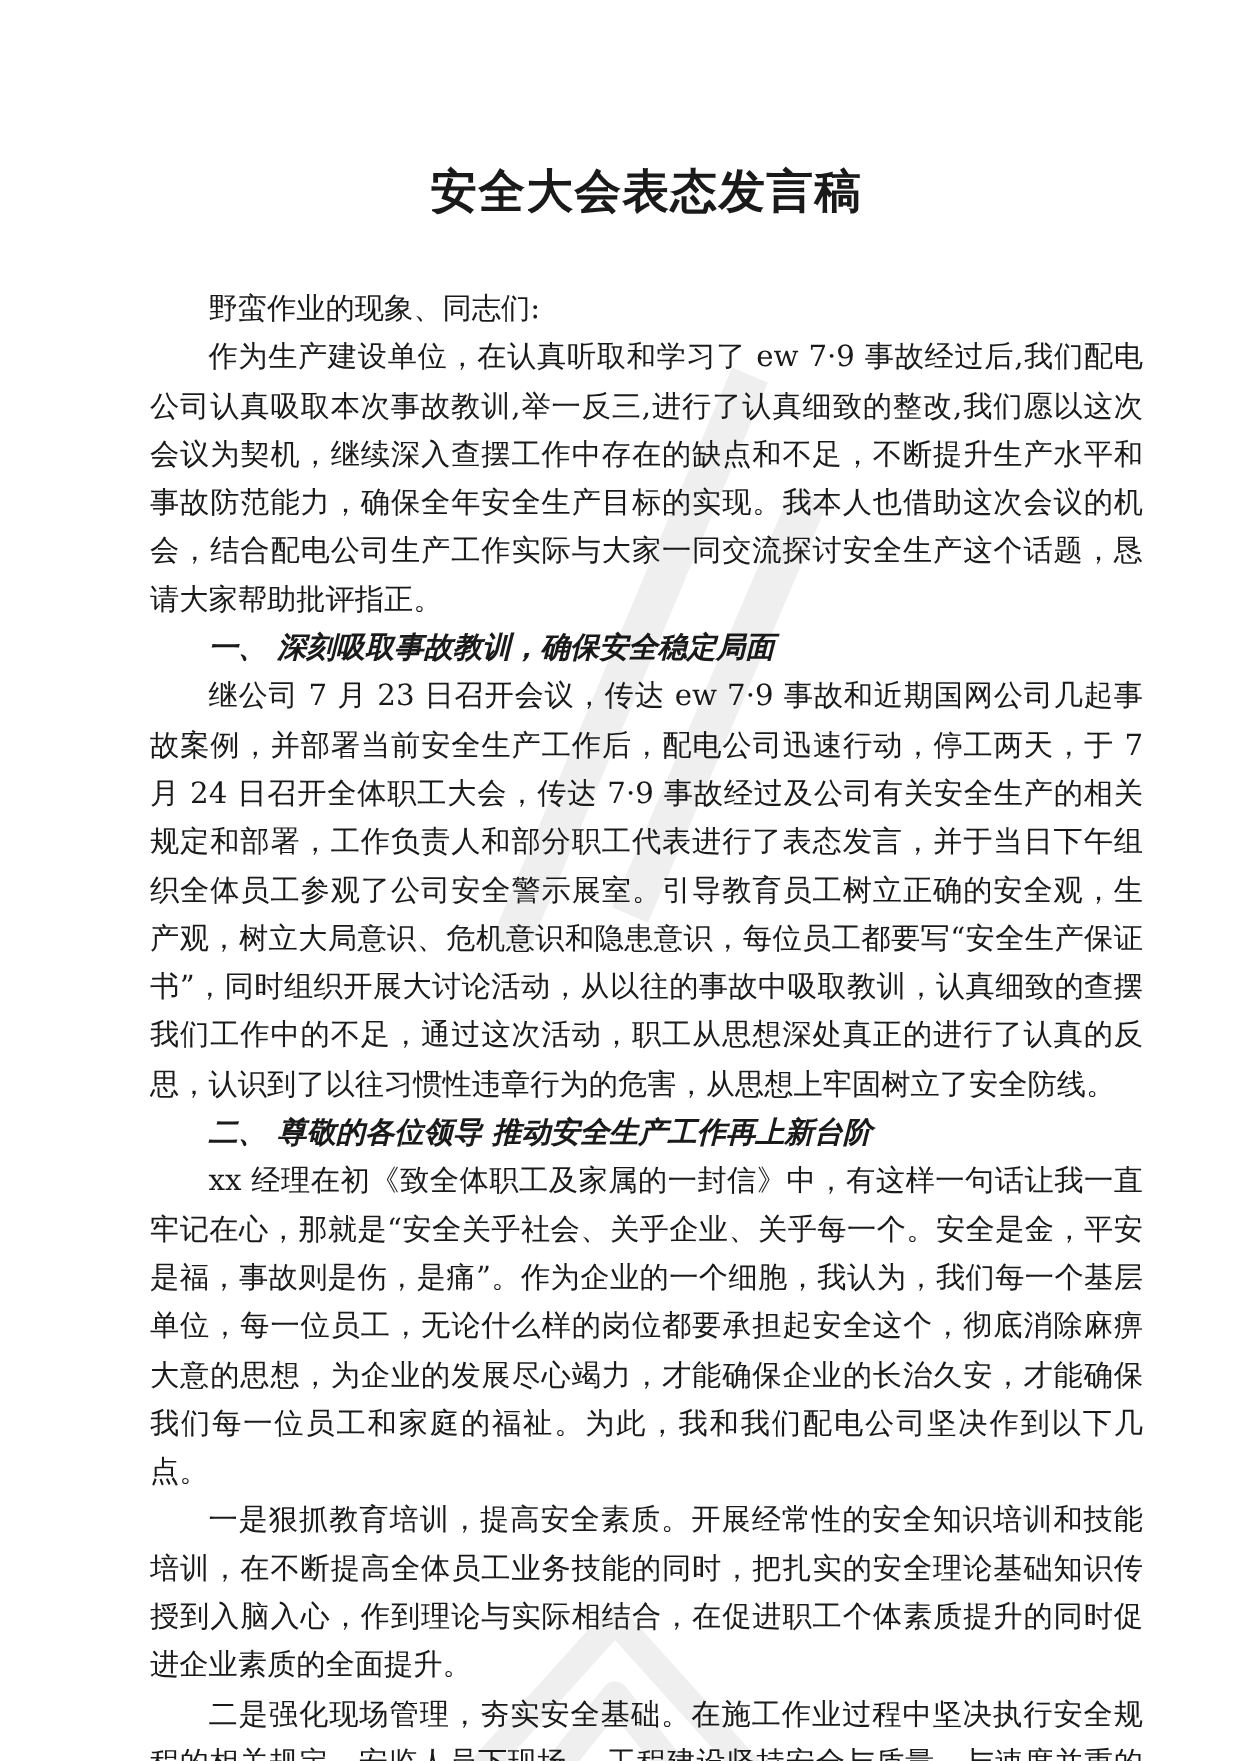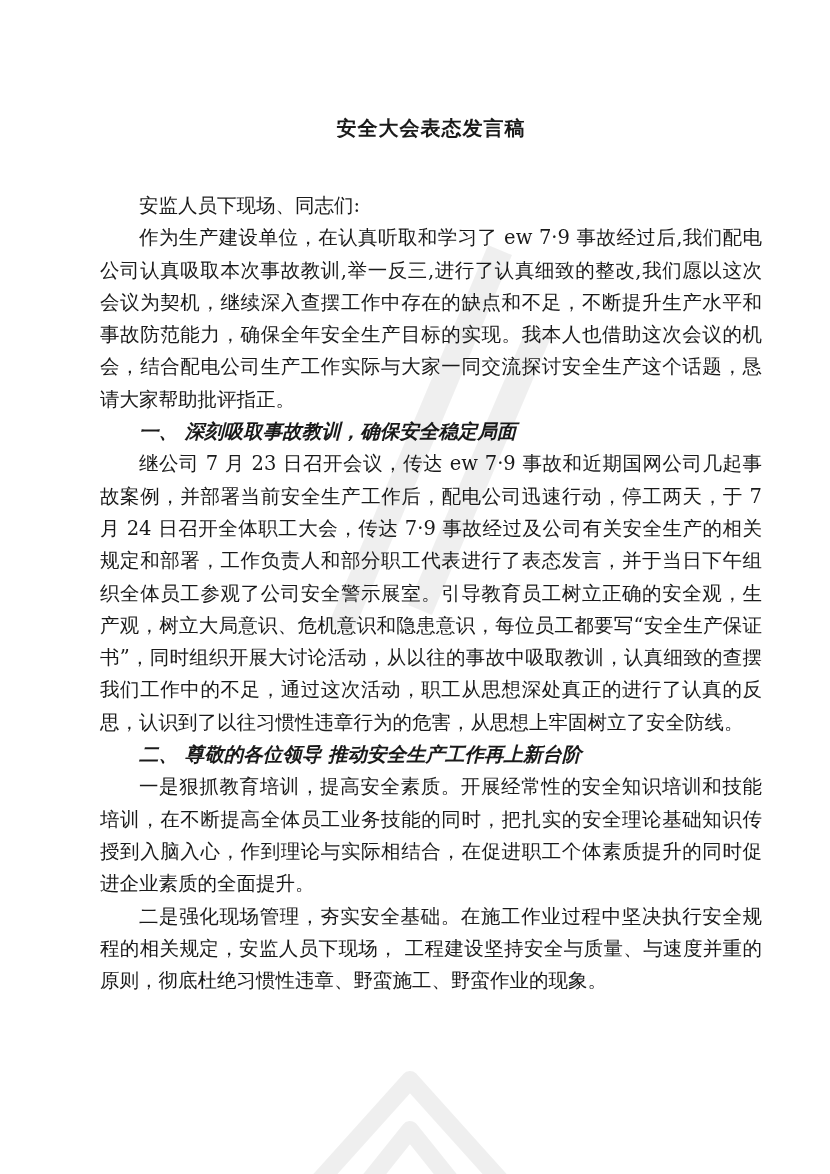--- a/index.html
+++ b/index.html
@@ -20,21 +20,21 @@
       left: 100px;
       top: 0;
       width: 662px;
     }
     .title {
       position: absolute;
       top: 108px;
       left: 0;
       width: 662px;
       text-align: center;
-      font-size: 20px;
+      font-size: 31px;
       font-weight: bold;
       letter-spacing: 1px;
       line-height: 40px;
       margin: 0;
     }
     .body {
       position: absolute;
       top: 190px;
       left: 0;
       width: 662px;
@@ -59,25 +59,26 @@
       opacity: 0.06;
     }
   </style>
 </head>
 <body>
 
 <div class="page">
   <h1 class="title">安全大会表态发言稿</h1>
 
   <div class="body">
-    <p class="salutation">安监人员下现场、同志们:</p>
+    <p class="salutation">野蛮作业的现象、同志们:</p>
     <p>作为生产建设单位，在认真听取和学习了 ew 7·9 事故经过后,我们配电公司认真吸取本次事故教训,举一反三,进行了认真细致的整改,我们愿以这次会议为契机，继续深入查摆工作中存在的缺点和不足，不断提升生产水平和事故防范能力，确保全年安全生产目标的实现。我本人也借助这次会议的机会，结合配电公司生产工作实际与大家一同交流探讨安全生产这个话题，恳请大家帮助批评指正。</p>
     <p class="heading">一、 深刻吸取事故教训，确保安全稳定局面</p>
     <p>继公司 7 月 23 日召开会议，传达 ew 7·9 事故和近期国网公司几起事故案例，并部署当前安全生产工作后，配电公司迅速行动，停工两天，于 7 月 24 日召开全体职工大会，传达 7·9 事故经过及公司有关安全生产的相关规定和部署，工作负责人和部分职工代表进行了表态发言，并于当日下午组织全体员工参观了公司安全警示展室。引导教育员工树立正确的安全观，生产观，树立大局意识、危机意识和隐患意识，每位员工都要写“安全生产保证书”，同时组织开展大讨论活动，从以往的事故中吸取教训，认真细致的查摆我们工作中的不足，通过这次活动，职工从思想深处真正的进行了认真的反思，认识到了以往习惯性违章行为的危害，从思想上牢固树立了安全防线。</p>
     <p class="heading">二、 尊敬的各位领导 推动安全生产工作再上新台阶</p>
+    <p>xx 经理在初《致全体职工及家属的一封信》中，有这样一句话让我一直牢记在心，那就是“安全关乎社会、关乎企业、关乎每一个。安全是金，平安是福，事故则是伤，是痛”。作为企业的一个细胞，我认为，我们每一个基层单位，每一位员工，无论什么样的岗位都要承担起安全这个，彻底消除麻痹大意的思想，为企业的发展尽心竭力，才能确保企业的长治久安，才能确保我们每一位员工和家庭的福祉。为此，我和我们配电公司坚决作到以下几点。</p>
     <p>一是狠抓教育培训，提高安全素质。开展经常性的安全知识培训和技能培训，在不断提高全体员工业务技能的同时，把扎实的安全理论基础知识传授到入脑入心，作到理论与实际相结合，在促进职工个体素质提升的同时促进企业素质的全面提升。</p>
     <p>二是强化现场管理，夯实安全基础。在施工作业过程中坚决执行安全规程的相关规定，安监人员下现场， 工程建设坚持安全与质量、与速度并重的原则，彻底杜绝习惯性违章、野蛮施工、野蛮作业的现象。</p>
   </div>
 </div>
 
 <svg class="watermark" style="left:300px; top:230px;" width="260" height="420" viewBox="0 0 260 420">
   <g fill="none" stroke="#000" stroke-width="26" stroke-linejoin="round">
     <path d="M40 400 L200 20"></path>
     <path d="M120 380 L240 100"></path>
   </g>

